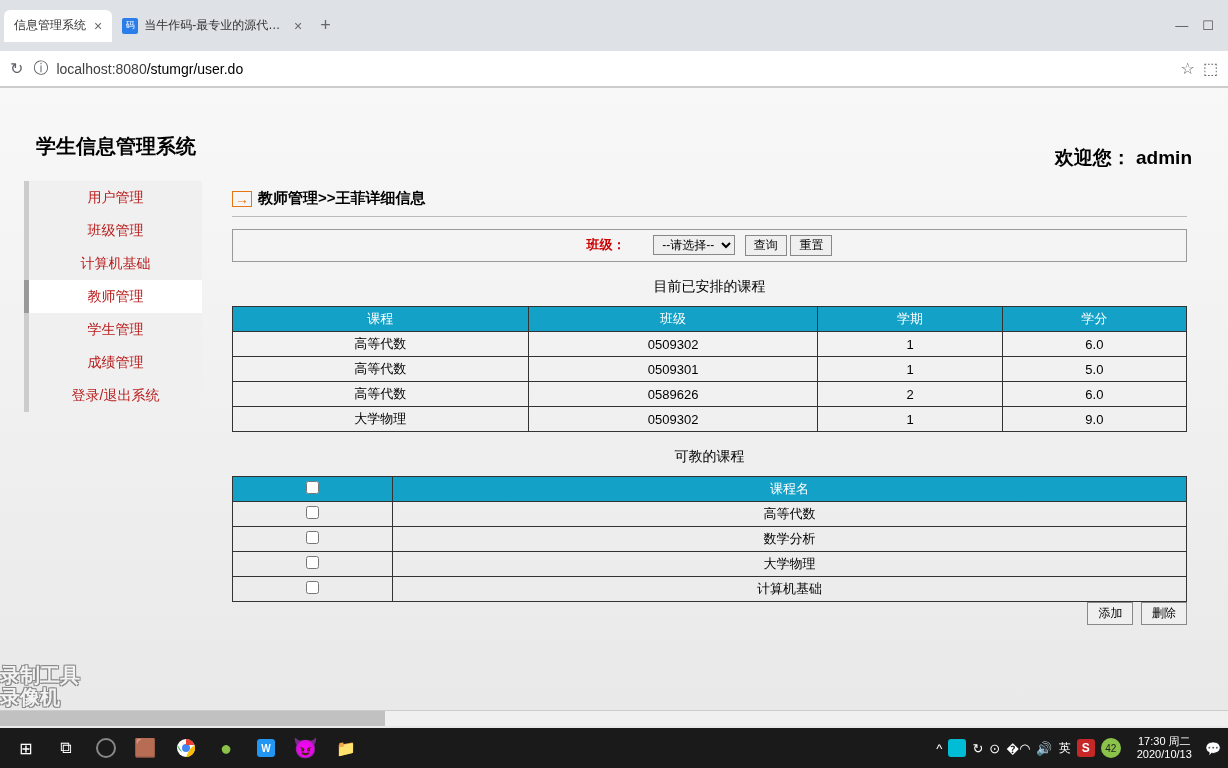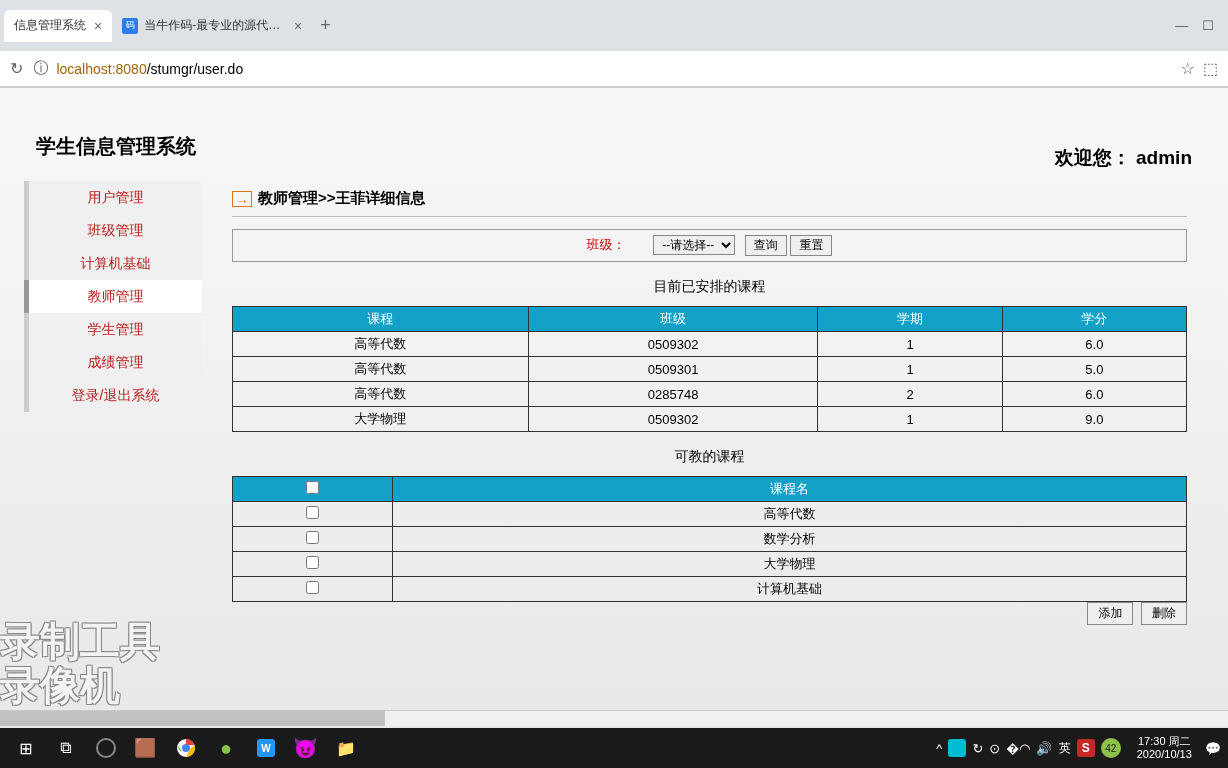--- a/index.html
+++ b/index.html
@@ -14,41 +14,41 @@
     .tab .favicon.blue { background: #2b7de9; border-radius: 2px; display: flex; align-items: center; justify-content: center; color: #fff; font-size: 9px; }
     .tab .close { margin-left: 8px; color: #666; font-size: 14px; }
     .newtab { font-size: 18px; color: #666; padding: 0 8px; cursor: pointer; }
     .wincontrols { margin-left: auto; display: flex; gap: 14px; color: #555; padding-right: 10px; }
     
     .addr-bar { display: flex; align-items: center; height: 36px; padding: 0 10px; gap: 10px; background: #fff; border-bottom: 1px solid #ccc; }
     .reload-icon { color: #5f6368; font-size: 16px; cursor: pointer; }
     .url-container { flex: 1; display: flex; align-items: center; gap: 8px; color: #555; }
     .url-info { color: #5f6368; font-size: 15px; }
     .url-text { flex: 1; color: #333; font-size: 14px; }
-    .url-text .host { color: #a16207; }
+    .url-text .host { color: #404040; }
     .url-text .path { color: #000; }
     .star-icon, .ext-icon { color: #5f6368; font-size: 16px; cursor: pointer; }
     
     
     .app { background: linear-gradient(#f8f8f8, #e8e8e8); min-height: calc(100vh - 70px - 40px); padding: 16px; }
     .app-header { display: flex; justify-content: space-between; align-items: center; padding: 18px 20px 10px; }
     .app-title { font-size: 20px; font-weight: bold; }
     .welcome { font-size: 19px; font-weight: bold; margin-top: 23px; }
     
     .app-body { display: flex; padding: 0 0 20px 8px; gap: 30px; }
     .sidebar { width: 178px; flex-shrink: 0; }
     .sidebar-item { height: 33px; line-height: 33px; text-align: center; font-size: 14px; color: #b91c1c; cursor: pointer; background: #f0f0f0; border-left: 5px solid #ccc; margin-bottom: 0; }
     .sidebar-item.active { background: #fff; border-left: 5px solid #999; }
     
     .main { flex: 1; padding-right: 25px; }
     .breadcrumb { font-size: 15px; font-weight: bold; padding: 8px 0; border-bottom: 1px solid #bbb; margin-bottom: 12px; display: flex; align-items: center; }
     .breadcrumb .arrow-icon { color: #e67514; margin-right: 6px; font-size: 14px; border: 1px solid #e67514; padding: 0 2px; line-height: 1; }
     
     .filter-box { border: 1px solid #999; padding: 5px; text-align: center; }
-    .filter-box .flabel { color: #c00; font-weight: normal; margin-right: 24px; text-align: center; }
+    .filter-box .flabel { color: #c00; font-weight: bold; margin-right: 24px; text-align: center; }
     .filter-select { border: 1px solid #888; padding: 1px 4px; font-size: 12px; margin-right: 6px; }
     .btn { border: 1px solid #888; background: #efefef; padding: 1px 8px; font-size: 12px; cursor: pointer; }
     
     .section-title { text-align: center; margin: 16px 0 10px; font-size: 14px; font-weight: normal; }
     
     table { width: 100%; border-collapse: collapse; }
     th, td { border: 1px solid #333; padding: 3px 8px; text-align: center; font-size: 13px; font-weight: normal; }
     th { background: #14a1c8; color: #fff; font-weight: normal; }
     
     .teach-table .chk-col { width: 160px; }
@@ -66,21 +66,21 @@
     .tb-clock { text-align: center; line-height: 1.2; margin: 0 8px 0 10px; font-size: 11px; }
     .tb-circle { width: 20px; height: 20px; border-radius: 50%; display: flex; align-items: center; justify-content: center; font-size: 10px; }
     .tb-circle.green { background: #8bc34a; color: #222; }
     .tb-circle.search { border: 2px solid #888; }
     .tb-sq { width: 18px; height: 18px; display: flex; align-items: center; justify-content: center; border-radius: 3px; }
     .tb-sq.blue { background: #2196f3; }
     .tb-sq.red { background: #c62828; }
     .tb-sq.teal { background: #00bcd4; }
     
     
-    .watermark { position: fixed; left: 0; bottom: 60px; font-size: 40px; font-weight: bold; color: rgba(255,255,255,0.9); text-shadow: -1px -1px 0 #888, 1px -1px 0 #888, -1px 1px 0 #888, 1px 1px 0 #888; line-height: 1.1; pointer-events: none; font-family: "STXingkai", cursive; }
+    .watermark { position: fixed; left: 0; bottom: 60px; font-size: 20px; font-weight: bold; color: rgba(255,255,255,0.9); text-shadow: -1px -1px 0 #888, 1px -1px 0 #888, -1px 1px 0 #888, 1px 1px 0 #888; line-height: 1.1; pointer-events: none; font-family: "STXingkai", cursive; }
     
     .scrolltrack { position: fixed; bottom: 42px; left: 0; right: 0; height: 16px; background: #f0f0f0; border-top: 1px solid #ccc; }
     .scrollthumb { position: absolute; left: 0; width: 385px; height: 100%; background: #c1c1c1; }
   </style>
 </head>
 <body>
 
 <div class="browser-chrome">
   <div class="tab-bar">
     <div class="tab active">
@@ -163,21 +163,21 @@
               <td>6.0</td>
             </tr>
             <tr>
               <td>高等代数</td>
               <td>0509301</td>
               <td>1</td>
               <td>5.0</td>
             </tr>
             <tr>
               <td>高等代数</td>
-              <td>0285748</td>
+              <td>0589626</td>
               <td>2</td>
               <td>6.0</td>
             </tr>
             <tr>
               <td>大学物理</td>
               <td>0509302</td>
               <td>1</td>
               <td>9.0</td>
             </tr>
           </tbody>

